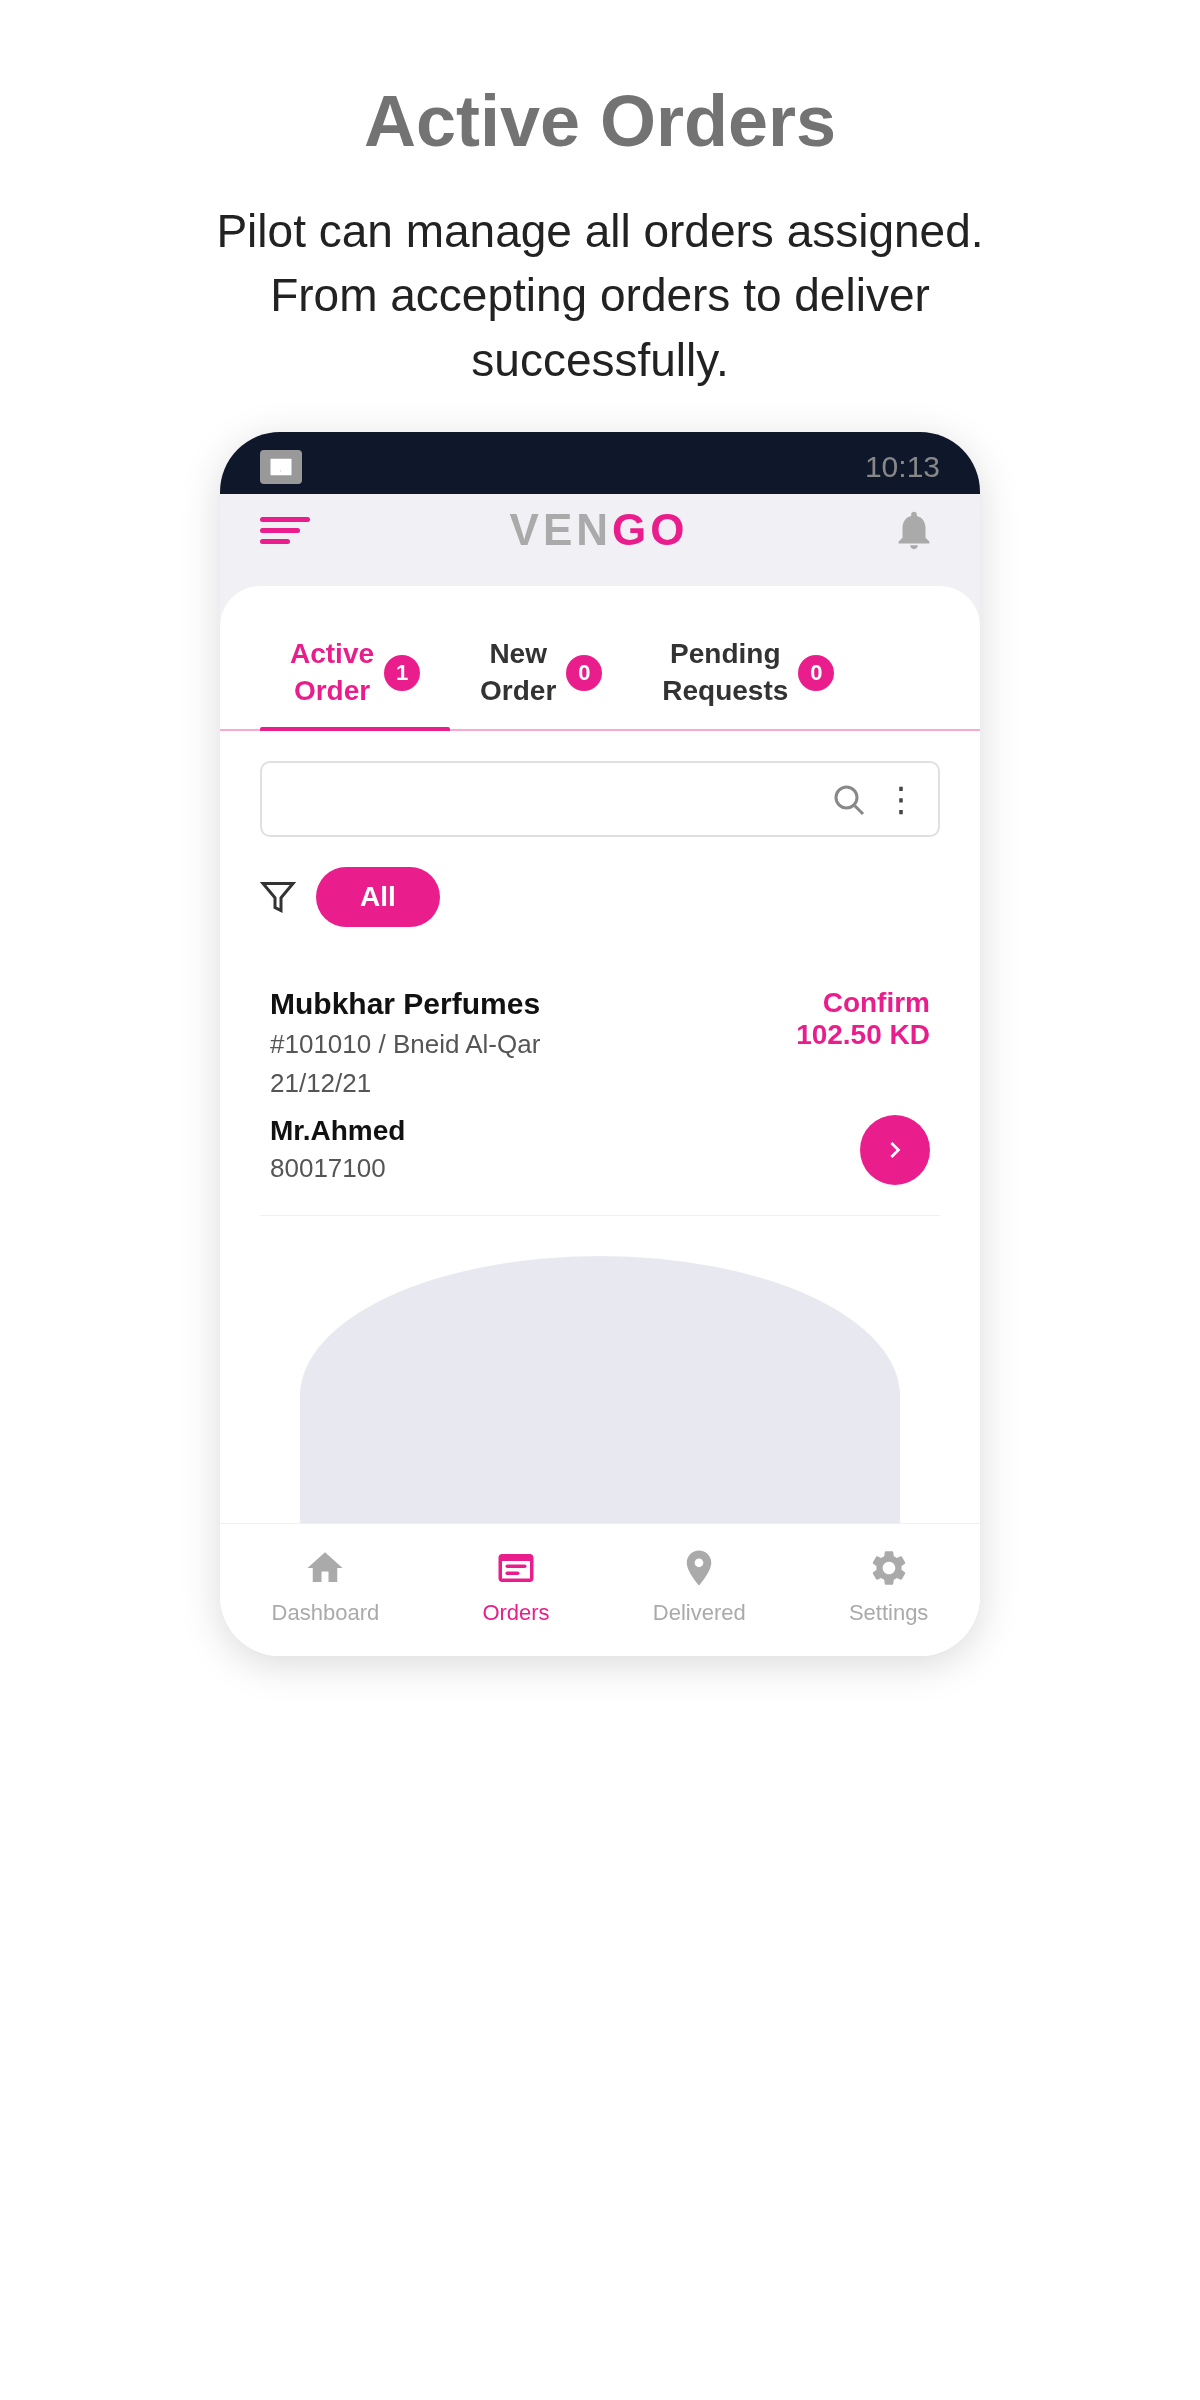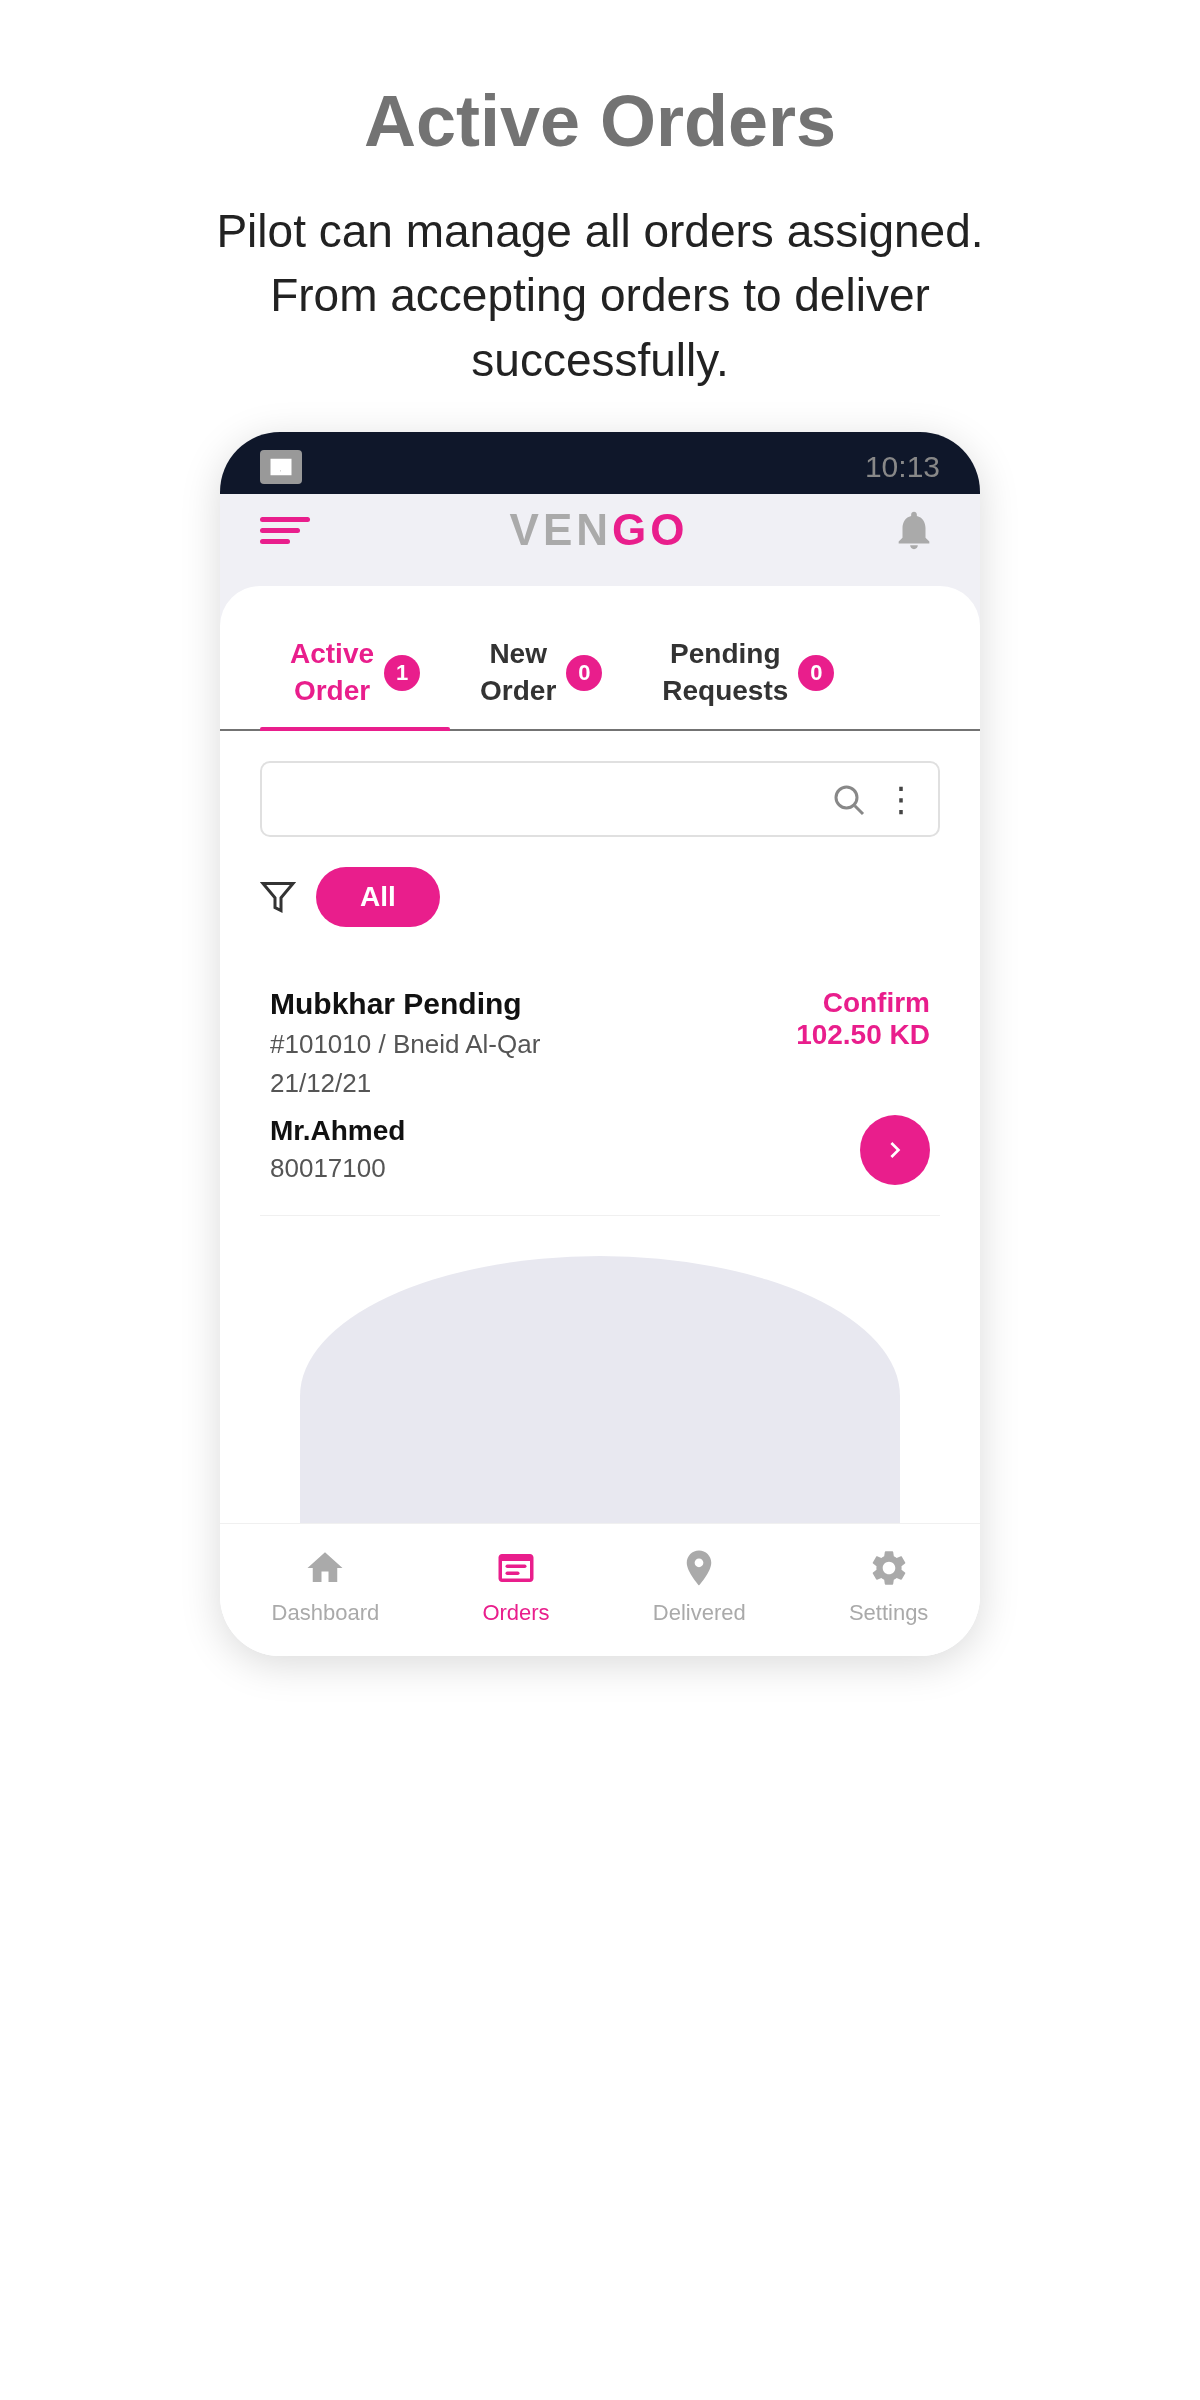--- a/index.html
+++ b/index.html
@@ -111,21 +111,21 @@
       border-radius: 40px 40px 0 0;
       padding: 0 0 120px;
       position: relative;
     }
 
     
     .tabs-container {
       display: flex;
       align-items: center;
       padding: 30px 40px 0;
-      border-bottom: 2px solid #737373;
+      border-bottom: 2px solid #f9a8d4;
     }
     .tab {
       display: flex;
       align-items: center;
       gap: 10px;
       padding: 20px 30px 20px;
       font-size: 28px;
       font-weight: 600;
       color: #333;
       cursor: pointer;
@@ -446,21 +446,21 @@
     <div class="filter-row">
       <svg class="filter-icon" viewBox="0 0 24 24" fill="none" stroke="#333" stroke-width="2" stroke-linecap="round">
         <polygon points="22 3 2 3 10 12.46 10 19 14 21 14 12.46 22 3"></polygon>
       </svg>
       <button class="filter-btn">All</button>
     </div>
 
     <div class="order-card">
       <div class="order-card-inner">
         <div class="order-info">
-          <span class="order-shop-name">Mubkhar Pending</span>
+          <span class="order-shop-name">Mubkhar Perfumes</span>
           <span class="order-meta">#101010 / Bneid Al-Qar</span>
           <span class="order-date">21/12/21</span>
         </div>
         <div class="order-action">
           <span class="confirm-label">Confirm</span>
           <span class="order-amount">102.50 KD</span>
         </div>
       </div>
       <div class="customer-row">
         <div class="customer-info">

